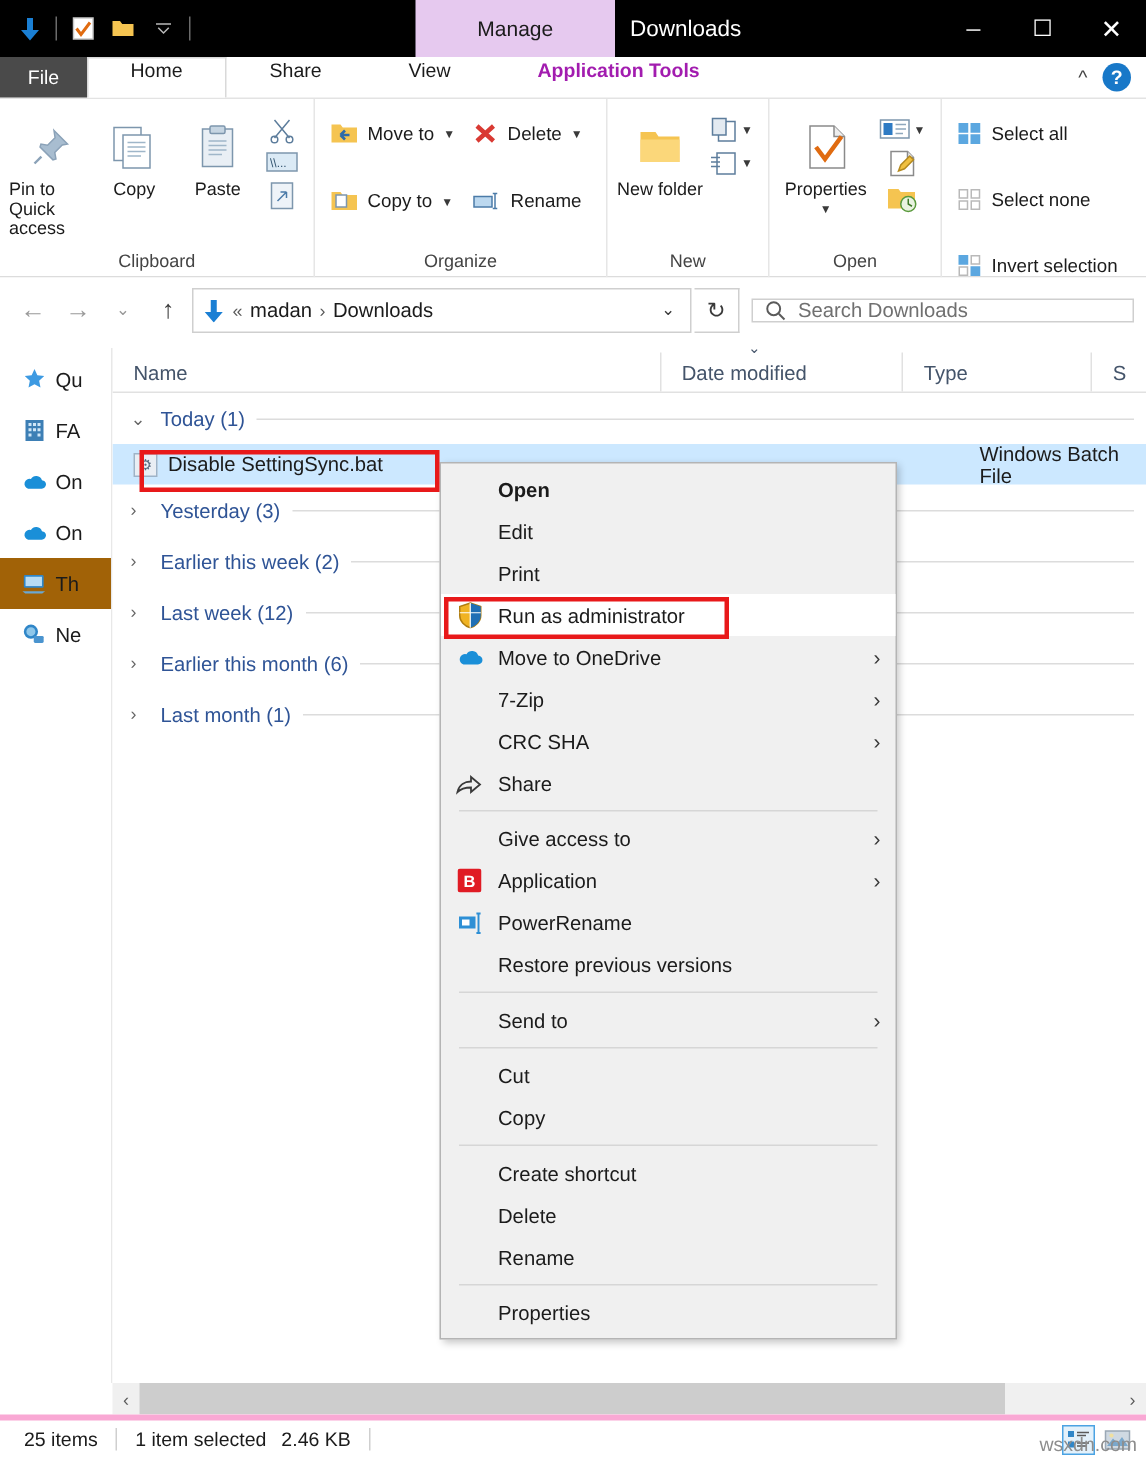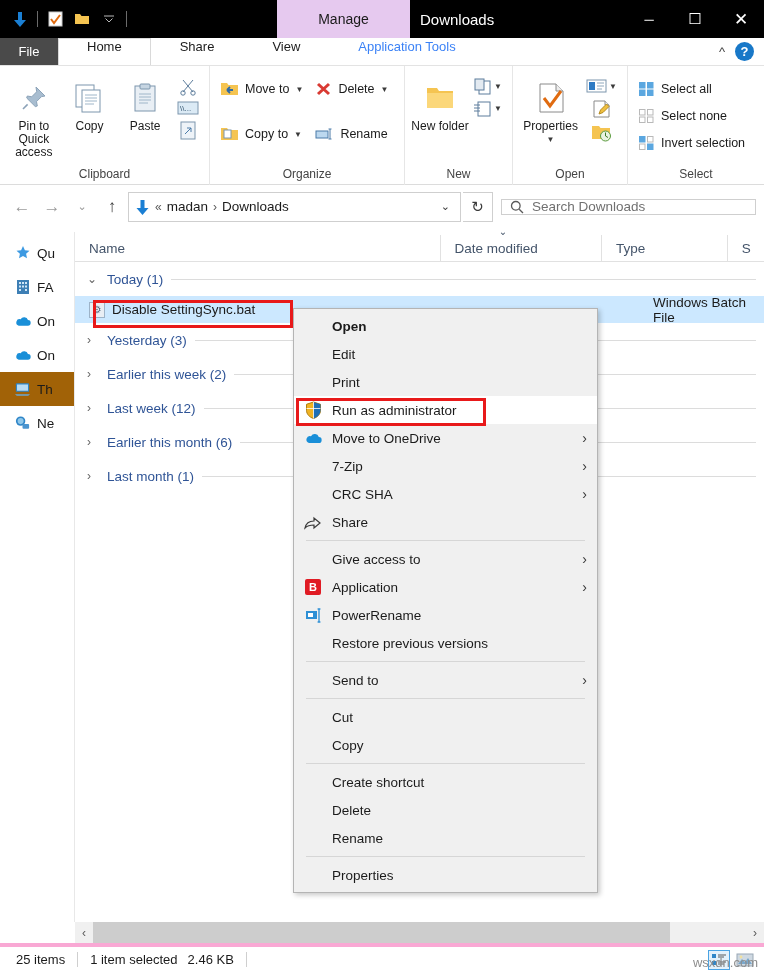--- a/index.html
+++ b/index.html
@@ -38,39 +38,39 @@
   }
   .tab-file {
     width: 58px; background: #4a4a4a; color: #fff;
     display: flex; align-items: center; justify-content: center;
   }
   .tab {
     padding: 0 28px; display: flex; color: #1b1b1b;
     border: 1px solid transparent; border-bottom: none; background: transparent;
   }
   .tab.active { background: #fff; border-color: #d9d9d9; position: relative; z-index: 3; }
-  .tab.apptools { color: #3b82f6; }
+  .tab.apptools { color: #a21caf; font-weight: bold; }
   .ribbon-right { margin-left: auto; display: flex; align-items: center; gap: 10px; padding-right: 10px; }
   .help-btn {
     width: 19px; height: 19px; border-radius: 50%; background: #1878c8;
     color: #fff; font-size: 13px; font-weight: bold;
     display: flex; align-items: center; justify-content: center;
   }
 
   
   .ribbon {
     position: absolute; left: 0; top: 66px; width: 764px; height: 119px;
     background: #fff; border-bottom: 1px solid #dcdcdc; display: flex;
   }
   .rgroup { height: 119px; display: flex; flex-direction: column; border-right: 1px solid #e6e6e6; }
   .rgroup-body { flex: 1; display: flex; align-items: flex-start; padding: 6px 6px 0 6px; }
   .rgroup-label { height: 20px; font-size: 12px; color: #444; text-align: center; line-height: 18px; }
   .big-btn {
     width: 62px; display: flex; flex-direction: column; align-items: center;
-    font-size: 12px; color: #1b1b1b; text-align: center; line-height: 13px; padding-top: 4px;
+    font-size: 12px; color: #1b1b1b; line-height: 13px; padding-top: 4px;
   }
   .big-btn .glyph { height: 44px; display: flex; align-items: center; justify-content: center; }
   .small-col { display: flex; flex-direction: column; gap: 19px; padding-top: 4px; }
   .small-btn {
     display: flex; align-items: center; gap: 6px; font-size: 12.5px;
     color: #1b1b1b; height: 26px; padding: 0 4px; white-space: nowrap;
   }
   .mini-stack { display: flex; flex-direction: column; align-items: center; gap: 5px; padding: 6px 4px 0 4px; }
   .mini-row { display: flex; align-items: center; gap: 2px; }
   .caret { font-size: 8px; color: #3a3a3a; }
@@ -404,21 +404,21 @@
                 <path d="M14.5 8.5V12l2.5 1.5" stroke="#3f7a29" fill="none"></path>
               </svg>
           </div>
         </div>
       </div>
       <div class="rgroup-label">Open</div>
     </div>
 
     <div class="rgroup" style="width:136px;border-right:none">
       <div class="rgroup-body">
-        <div class="small-col" style="gap:1px">
+        <div class="small-col" style="gap:18px">
           <div class="small-btn">
             <svg width="17" height="16" viewBox="0 0 17 16">
                 <rect x="1" y="1" width="6.5" height="6.5" fill="#5ba7e0"></rect>
                 <rect x="9" y="1" width="6.5" height="6.5" fill="#5ba7e0"></rect>
                 <rect x="1" y="8.5" width="6.5" height="6.5" fill="#5ba7e0"></rect>
                 <rect x="9" y="8.5" width="6.5" height="6.5" fill="#5ba7e0"></rect>
               </svg>
             <span>Select all</span>
           </div>
           <div class="small-btn">

